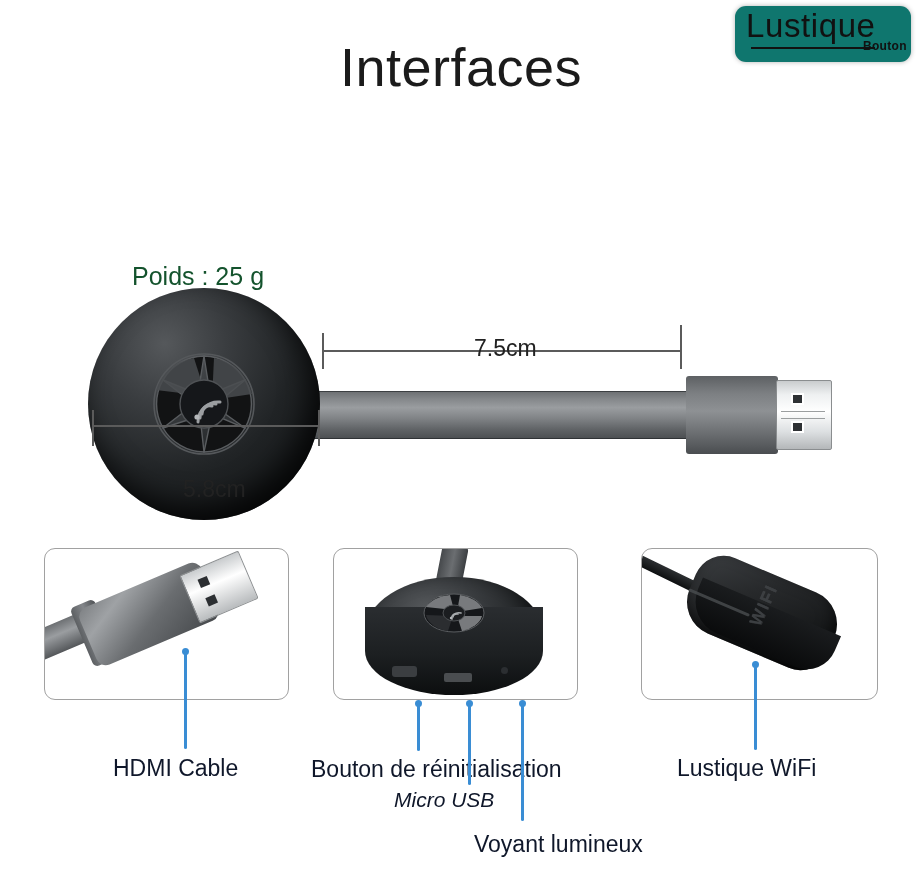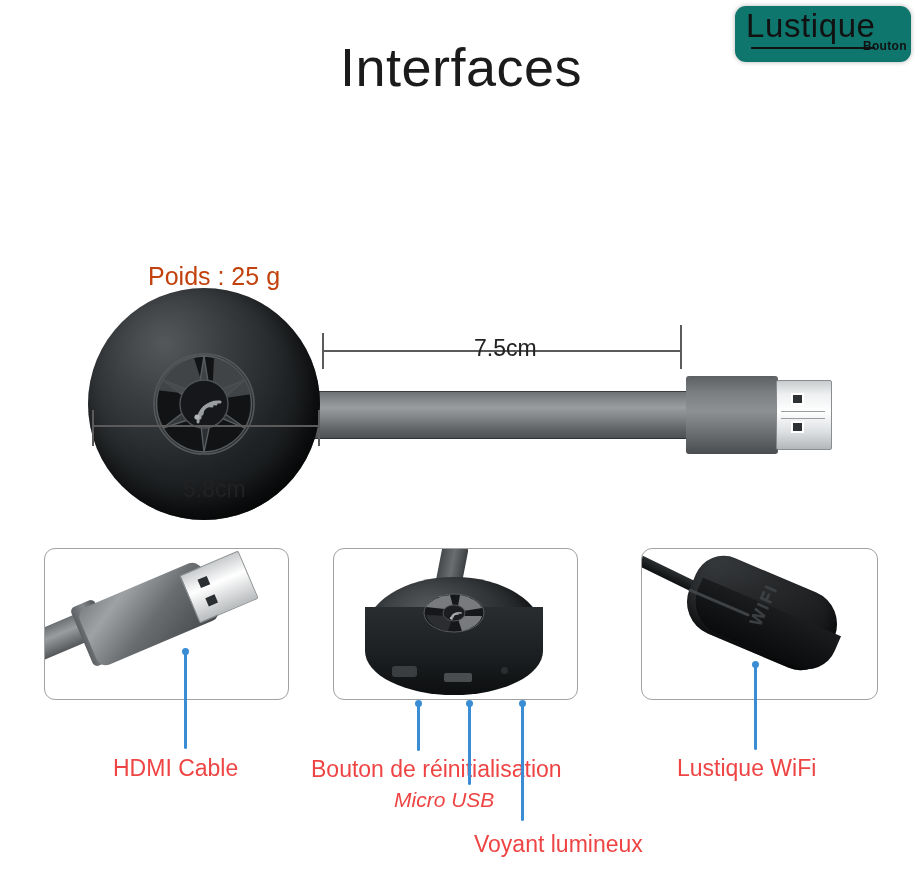--- a/index.html
+++ b/index.html
@@ -73,24 +73,24 @@
   #hero {
     position: absolute;
     left: 0;
     top: 120px;
     width: 922px;
     height: 360px;
   }
 
   .weight-label {
     position: absolute;
-    left: 148px;
+    left: 132px;
     top: 142px;
     font-size: 25px;
-    color: #c2410c;
+    color: #14532d;
     white-space: nowrap;
   }
 
   
   .cable-ribbon {
     position: absolute;
     left: 195px;
     top: 271px;
     width: 500px;
     height: 48px;
@@ -208,21 +208,21 @@
   .callout-dot {
     position: absolute;
     width: 7px;
     height: 7px;
     border-radius: 50%;
     background: #3a8dd4;
   }
   .callout-label {
     position: absolute;
     font-size: 23px;
-    color: #ef4444;
+    color: #0f172a;
     white-space: nowrap;
   }
   .callout-label.small { font-size: 21px; font-style: italic; }
 
   
   .p1-cable {
     position: absolute;
     left: -16px;
     top: 86px;
     width: 150px;

